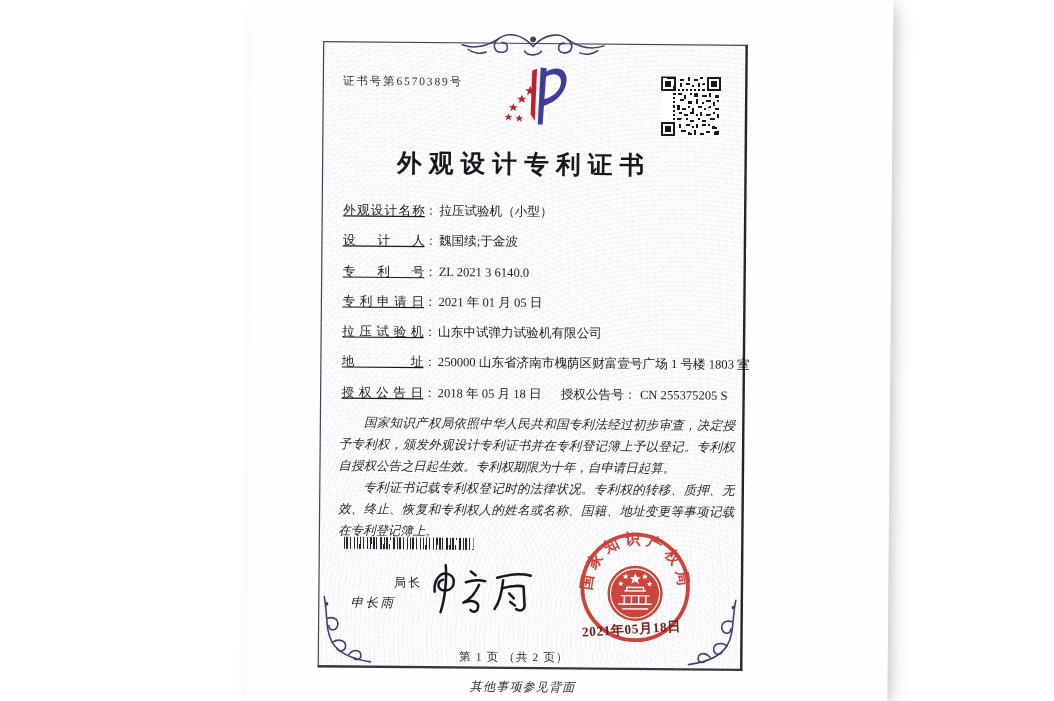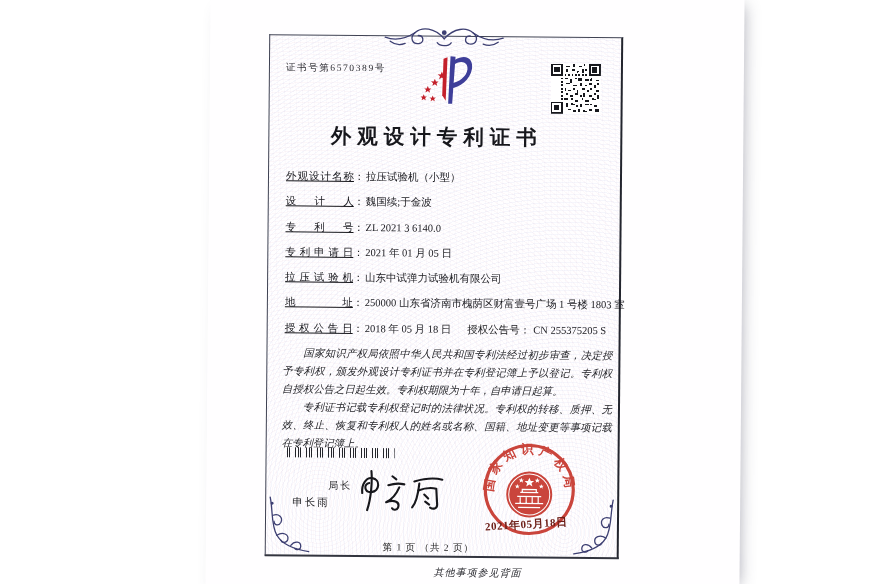--- a/index.html
+++ b/index.html
@@ -26,27 +26,27 @@
   .colon{display:inline-block;width:9px;}
   .fvalue{margin-left:3px;white-space:nowrap;color:#1b1b20;}
   .pair2{margin-left:16px;}
   .paras{left:15px;top:309px;width:330px;font-size:10.4px;font-style:italic;line-height:1.73;
          text-align:justify;color:#26262b;}
   .paras p{margin:0;text-indent:2em;}
   .barcode{left:20px;top:412px;width:108px;height:10px;
     background:repeating-linear-gradient(90deg,#23242a 0 1px,rgba(0,0,0,0) 1px 2px,#23242a 2px 3.6px,
       rgba(0,0,0,0) 3.6px 5px,#23242a 5px 5.8px,rgba(0,0,0,0) 5.8px 8.2px,#23242a 8.2px 9.4px,rgba(0,0,0,0) 9.4px 11px);}
   .director-title{left:26px;top:443px;font-size:10px;letter-spacing:2px;margin-left:36px;}
-  .director-name{left:26px;top:460px;font-size:10.5px;letter-spacing:2px;}
+  .director-name{left:26px;top:460px;font-size:10.5px;letter-spacing:2px;font-style:italic;}
   .sig{left:88px;top:430px;width:98px;height:50px;}
   .seal{left:216px;top:405px;width:94px;height:94px;opacity:.92;}
   .seal-date{left:219px;top:479px;width:96px;font-size:11px;font-weight:bold;color:#6e2019;
              transform:rotate(-4deg);letter-spacing:.5px;white-space:nowrap;}
   .page-info{left:0;right:0;top:505px;text-align:center;font-size:9.5px;letter-spacing:1px;padding-right:26px;color:#222;}
-  .back-note{position:absolute;left:186px;top:574px;font-size:10px;font-style:italic;letter-spacing:1px;color:#2a2a30;margin-left:42px;}
+  .back-note{position:absolute;left:186px;top:574px;font-size:10px;font-style:italic;letter-spacing:1px;color:#2a2a30;}
   .orn-top{left:112px;top:-13px;width:124px;height:29px;}
   .orn-bl{left:1px;bottom:1px;width:44px;height:58px;}
   .orn-br{right:1px;bottom:1px;width:44px;height:58px;transform:scaleX(-1);}
 </style>
 </head>
 <body>
 
 <div class="stage">
   <div class="paper">
 

